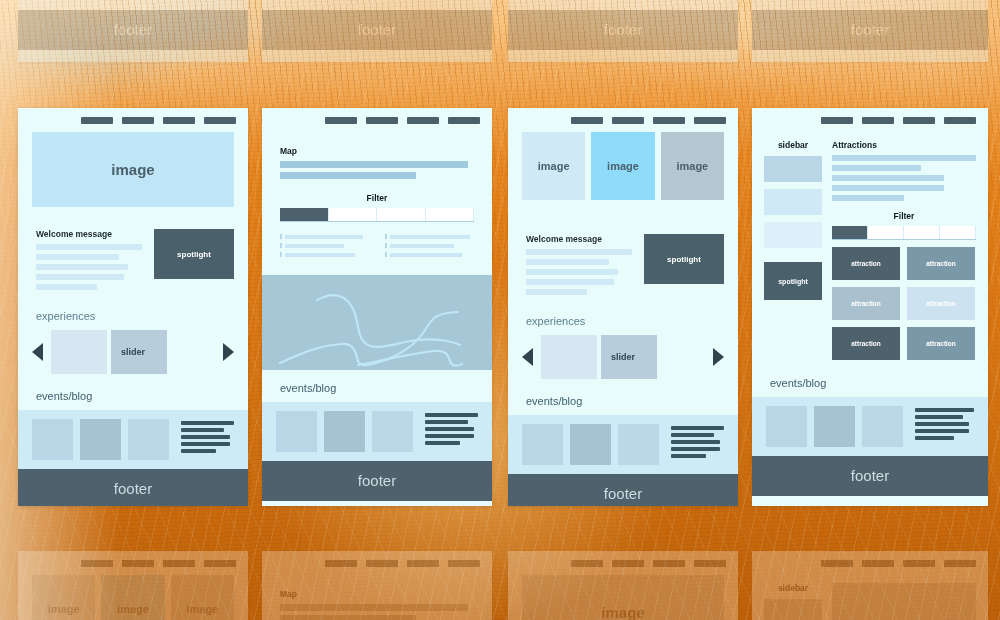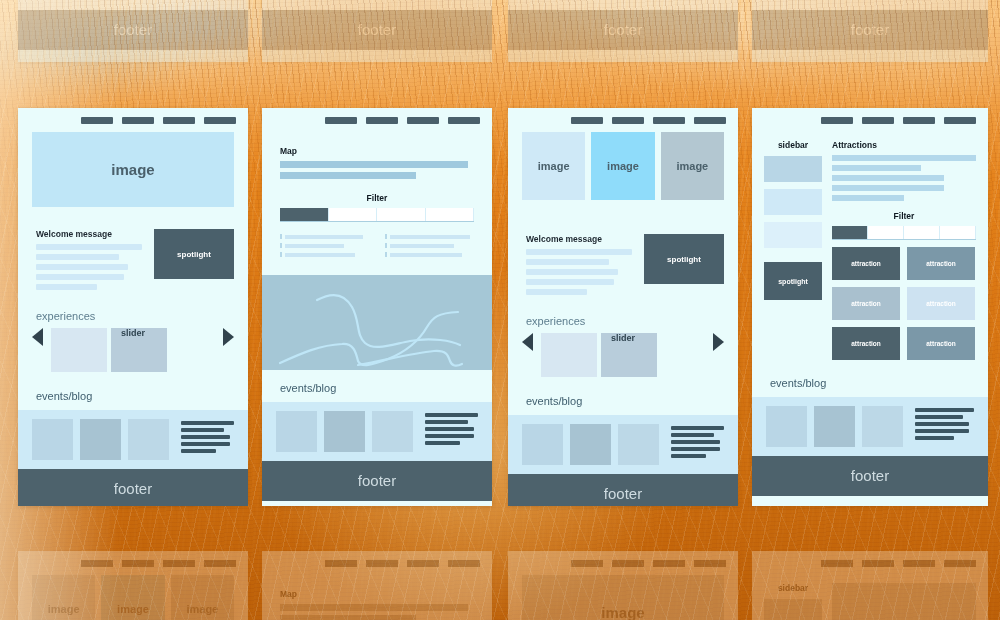--- a/index.html
+++ b/index.html
@@ -88,21 +88,21 @@
   .welcome .ttl{font-size:8.5px;font-weight:bold;color:#1d2730;margin-bottom:5px;}
   .line{height:6px;background:#cfe9f7;margin-bottom:4px;border-radius:1px;}
   .spot{
     width:80px;height:50px;background:#4a606b;color:#fff;
     display:flex;align-items:center;justify-content:center;
     font-size:8px;font-weight:bold;align-self:flex-start;
   }
 
   .seclabel{margin:16px 0 0 18px;font-size:11px;color:#5d7d8e;}
 
-  .slider{display:flex;align-items:flex-start;margin:6px 14px 0 14px;position:relative;height:48px;}
+  .slider{display:flex;align-items:center;margin:6px 14px 0 14px;position:relative;height:48px;}
   .arrow{width:0;height:0;border-top:9px solid transparent;border-bottom:9px solid transparent;}
   .arrow.l{border-right:11px solid #31434d;}
   .arrow.r{border-left:11px solid #31434d;margin-left:auto;}
   .slides{display:flex;gap:4px;margin:0 8px;}
   .slides .s{width:56px;height:44px;}
   .slider .slabel{
     position:absolute;left:0;right:0;text-align:center;
     font-size:9px;font-weight:bold;color:#2f4450;pointer-events:none;
   }
 

